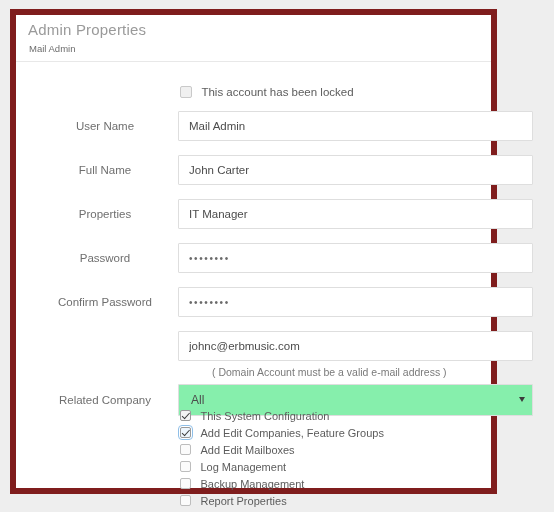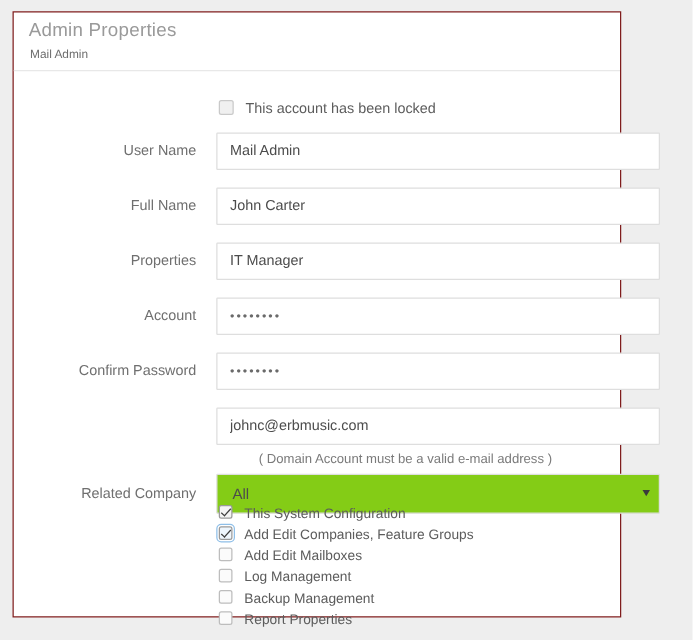--- a/index.html
+++ b/index.html
@@ -14,21 +14,21 @@
     overflow: hidden;
   }
 
   .panel {
     position: absolute;
     left: 10px;
     top: 9px;
     width: 487px;
     height: 485px;
     background: #ffffff;
-    border: 1px solid #7f1d1d;
+    border: 6px solid #7f1d1d;
     box-sizing: border-box;
   }
 
   
   .panel-header {
     position: absolute;
     left: 0;
     top: 0;
     right: 0;
     height: 47px;
@@ -64,24 +64,24 @@
   }
 
   .row {
     position: absolute;
     left: 0;
     right: 0;
     height: 36px;
   }
   .row-label {
     position: absolute;
-    left: 0;
+    left: 16px;
     top: 9px;
     width: 146px;
-    text-align: right;
+    text-align: center;
     font-size: 11.5px;
     color: #6f6f6f;
     white-space: nowrap;
   }
   .row-field {
     position: absolute;
     left: 162px;
     top: 0;
     width: 355px;
     height: 30px;
@@ -109,21 +109,21 @@
   .select-wrap {
     position: relative;
     width: 100%;
     height: 32px;
   }
   .select-box {
     width: 100%;
     height: 32px;
     box-sizing: border-box;
     border: 1px solid #dedede;
-    background: #84cc16;
+    background: #86efac;
     font-size: 12px;
     color: #4c4c4c;
     padding: 0 24px 0 12px;
     line-height: 30px;
     border-radius: 1px;
   }
   .select-caret {
     position: absolute;
     right: 8px;
     top: 13px;
@@ -238,21 +238,21 @@
     </div>
 
     <div class="row" style="top:136px">
       <div class="row-label">Properties</div>
       <div class="row-field">
         <input class="text-input" type="text" readonly="" value="IT Manager" style="">
       </div>
     </div>
 
     <div class="row" style="top:180px">
-      <div class="row-label">Account</div>
+      <div class="row-label">Password</div>
       <div class="row-field">
         <input class="text-input pw-dots" type="text" readonly="" value="••••••••" style="">
       </div>
     </div>
 
     <div class="row" style="top:224px">
       <div class="row-label">Confirm Password</div>
       <div class="row-field">
         <input class="text-input pw-dots" type="text" readonly="" value="••••••••" style="">
       </div>

